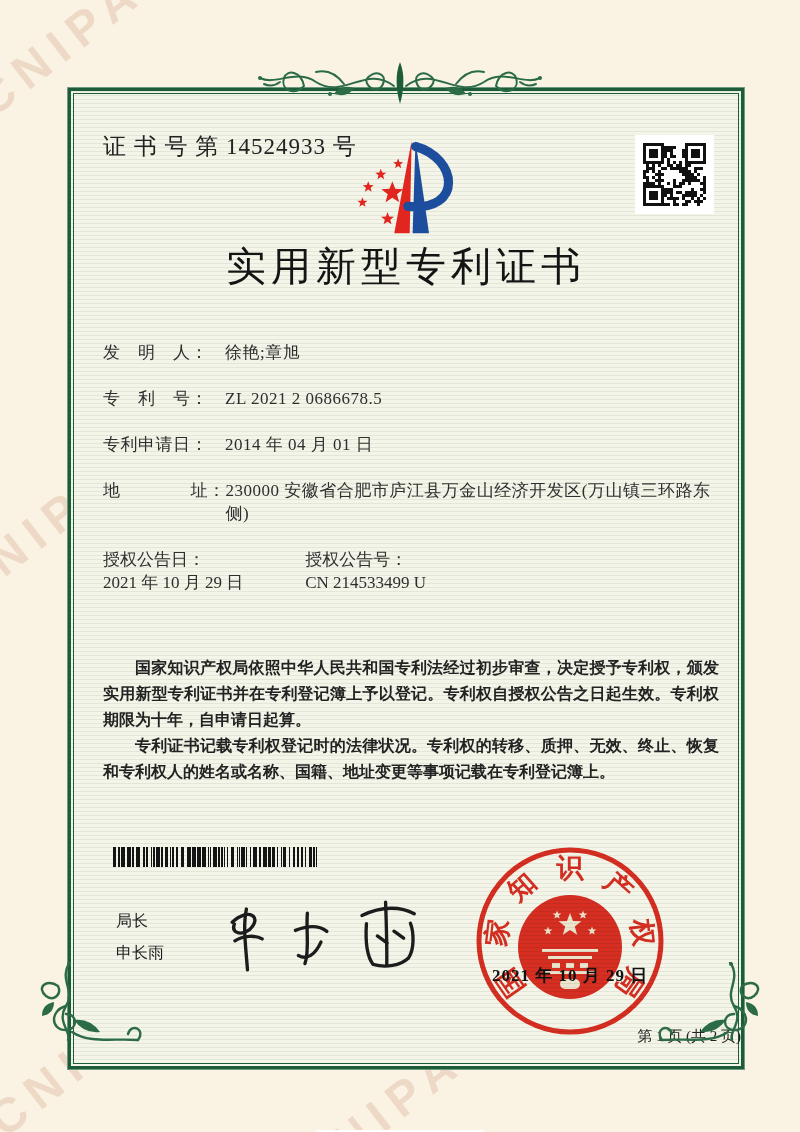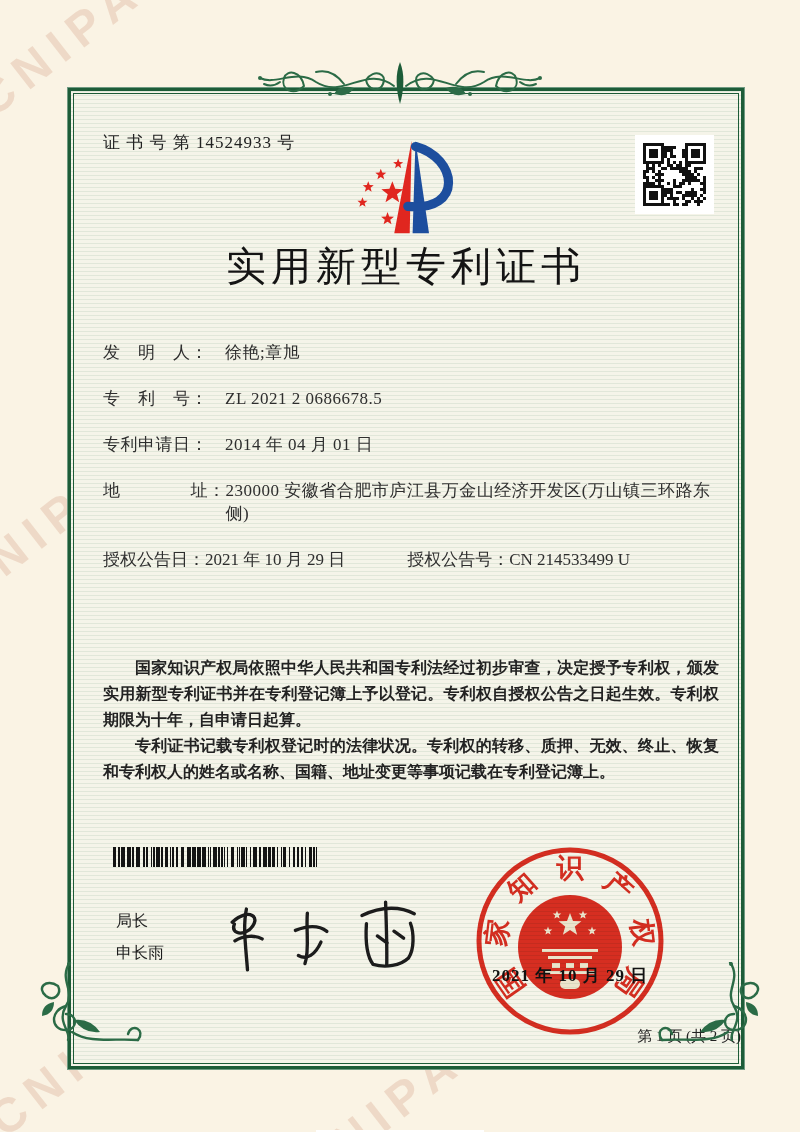--- a/index.html
+++ b/index.html
@@ -12,33 +12,33 @@
       transform:rotate(-38deg);white-space:nowrap;z-index:0;}
   .wm1{left:-38px;top:18px;} .wm2{left:182px;top:118px;} .wm3{left:556px;top:345px;}
   .wm4{left:-62px;top:505px;} .wm5{left:-26px;top:1038px;} .wm6{left:282px;top:1088px;}
   
   .frame{position:absolute;left:68px;top:88px;width:670px;height:975px;
          border:3px solid #1d5c38;box-shadow:0 0 0 1px #6f9a82;z-index:1;
          background:
            repeating-linear-gradient(180deg, rgba(125,165,138,0.17) 0 1px, rgba(0,0,0,0) 1px 4px),
            #f5f4e9;}
   .frame-inner{position:absolute;inset:2px;border:1px solid #1d5c38;}
-  .cert-no{position:absolute;left:32px;top:40px;font-size:17px;color:#222;letter-spacing:1px;}
+  .cert-no{position:absolute;left:32px;top:40px;font-size:23px;color:#222;letter-spacing:1px;}
   .logo{position:absolute;left:277px;top:42px;width:135px;height:110px;}
   .qr-box{position:absolute;left:564px;top:44px;width:79px;height:79px;background:#fff;
           display:flex;align-items:center;justify-content:center;}
   .title{position:absolute;left:0;right:0;top:148px;text-align:center;font-size:40px;
          font-weight:normal;letter-spacing:5px;color:#141414;}
   
   .fields{position:absolute;left:32px;top:250px;width:614px;font-size:17px;color:#2e2e2e;}
   .frow{display:flex;align-items:flex-start;margin-bottom:23px;line-height:23px;}
   .flabel{flex:0 0 122px;white-space:pre;letter-spacing:0.5px;}
   .fvalue{flex:1;letter-spacing:0.5px;}
   .grant-row{display:flex;margin-top:2px;line-height:23px;}
-  .grant-row .pair{display:flex;white-space:nowrap;}
+  .grant-row .pair{display:flex;white-space:nowrap;flex-direction:column;}
   .grant-row .pair2{margin-left:62px;}
   
   .bodytext{position:absolute;left:32px;top:564px;width:616px;font-size:16px;
             line-height:26px;color:#222;text-align:justify;font-weight:bold;}
   .bodytext p{margin:0;text-indent:2em;}
   
   .barcode{position:absolute;left:42px;top:756px;width:212px;height:20px;}
   
   .sig-title{position:absolute;left:45px;top:820px;font-size:16px;color:#1c1c1c;
              font-family:"Liberation Sans","DejaVu Sans",sans-serif;}

